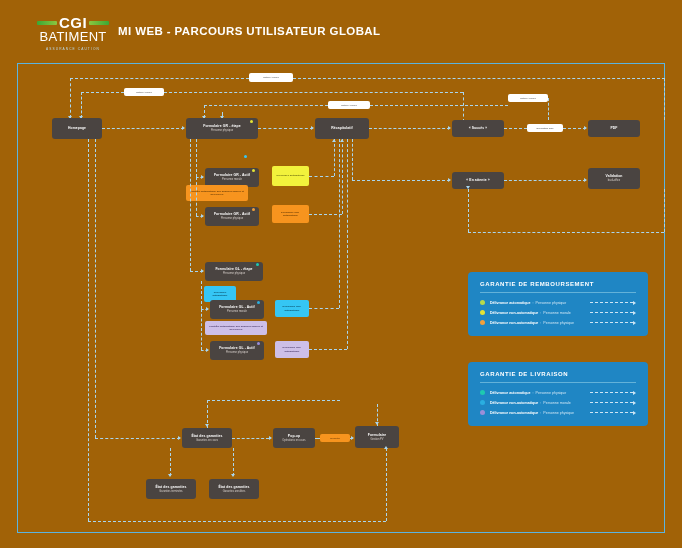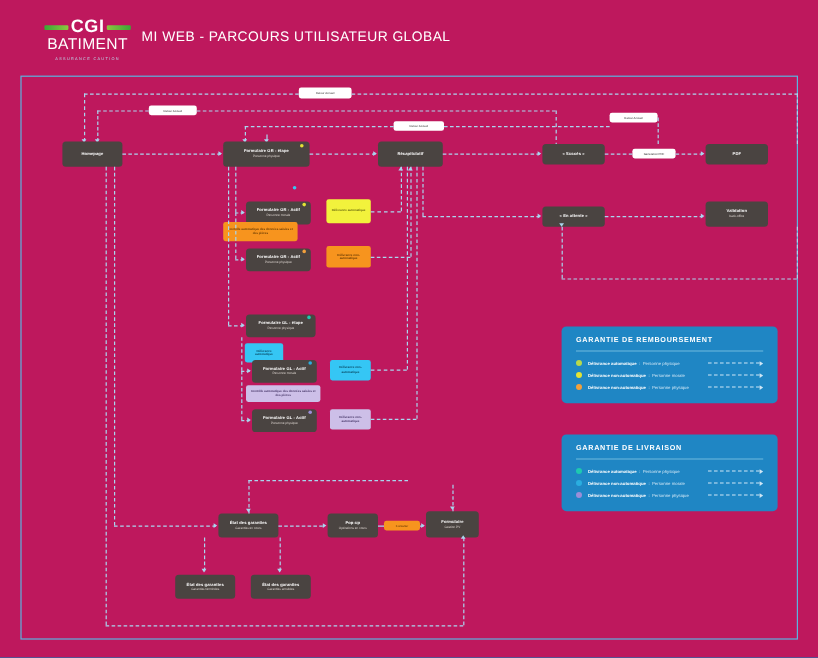--- a/index.html
+++ b/index.html
@@ -2,33 +2,33 @@
 <html><head>
 <meta charset="utf-8">
 <style>
   * { box-sizing: border-box; margin: 0; padding: 0; }
   html, body {
     width: 682px; height: 548px;
     background: #1279b9;
     font-family: "Liberation Sans", sans-serif;
     overflow: hidden;
   }
-  #canvas { position: relative; width: 682px; height: 548px; background: #be185d; }
+  #canvas { position: relative; width: 682px; height: 548px; background: #a16207; }
 
   
   #header { position: absolute; left: 0; top: 0; width: 682px; height: 62px; }
   #logo { position: absolute; left: 30px; top: 13px; width: 86px; height: 40px;
           display: flex; flex-direction: column; align-items: center; justify-content: center; }
   .logo-row1 { display: flex; align-items: center; gap: 2px; }
   .swoosh { width: 20px; height: 4px; background: linear-gradient(90deg,#3aa835,#8dc63f); border-radius: 1px; }
   .swoosh.r { background: linear-gradient(270deg,#3aa835,#8dc63f); }
   .logo-cgi { font-size: 15px; font-weight: bold; color: #ffffff; letter-spacing: .5px; line-height: 1; }
   .logo-bat { font-size: 13px; font-weight: normal; color: #ffffff; letter-spacing: .3px; line-height: 1.15; }
   .logo-sub { font-size: 3.2px; color: #bcdcef; letter-spacing: 1.1px; margin-top: 2px; }
-  #page-title { position: absolute; left: 118px; top: 25px; font-size: 11.5px; font-weight: normal;
+  #page-title { position: absolute; left: 118px; top: 25px; font-size: 11.5px; font-weight: bold;
                 color: #ffffff; letter-spacing: .4px; }
 
   
   #frame { position: absolute; left: 17px; top: 63px; width: 648px; height: 470px;
            border: 1px solid #5bb4e0; }
 
   
   .node {
     position: absolute; background: #4a4441; border-radius: 3px;
     display: flex; flex-direction: column; align-items: center; justify-content: center;

